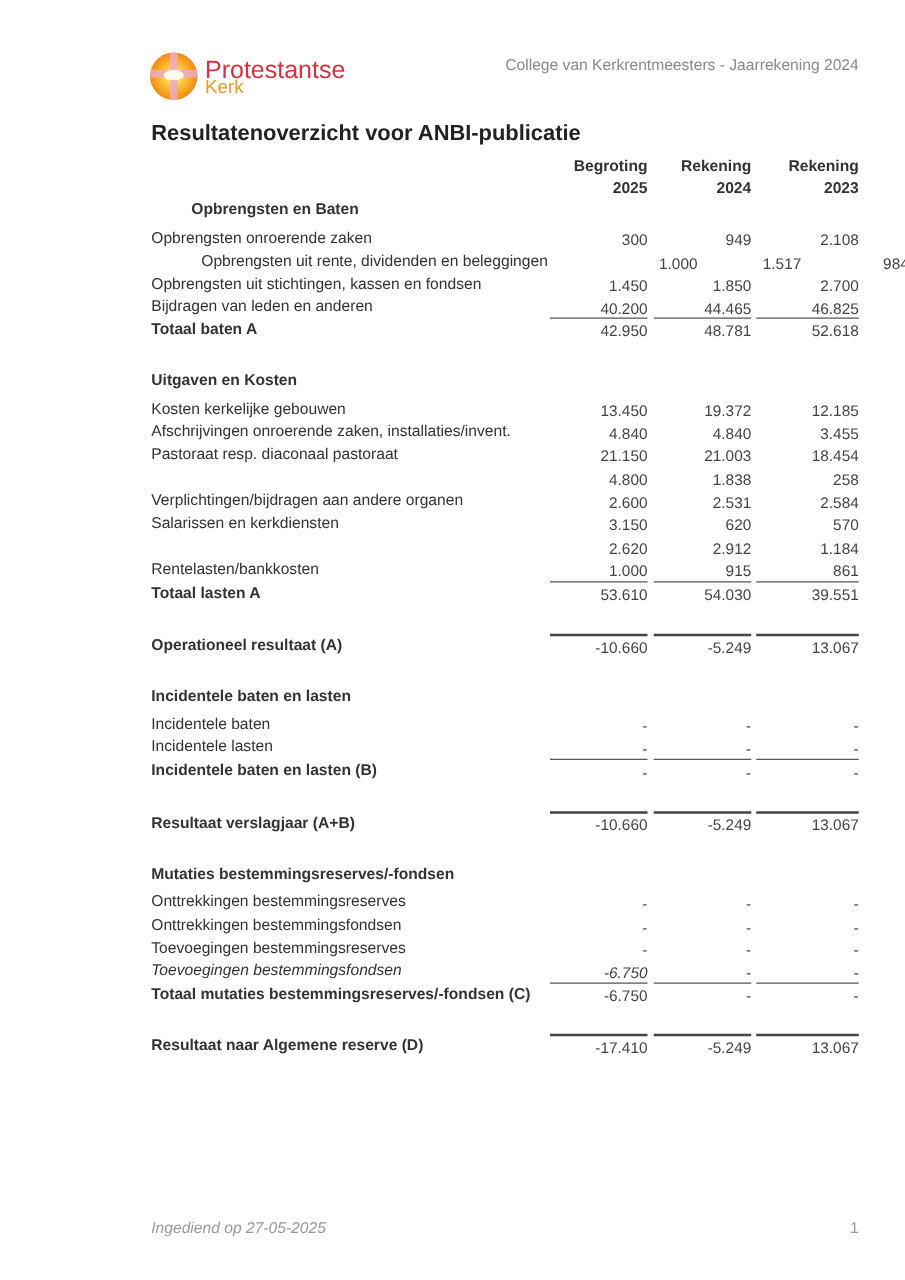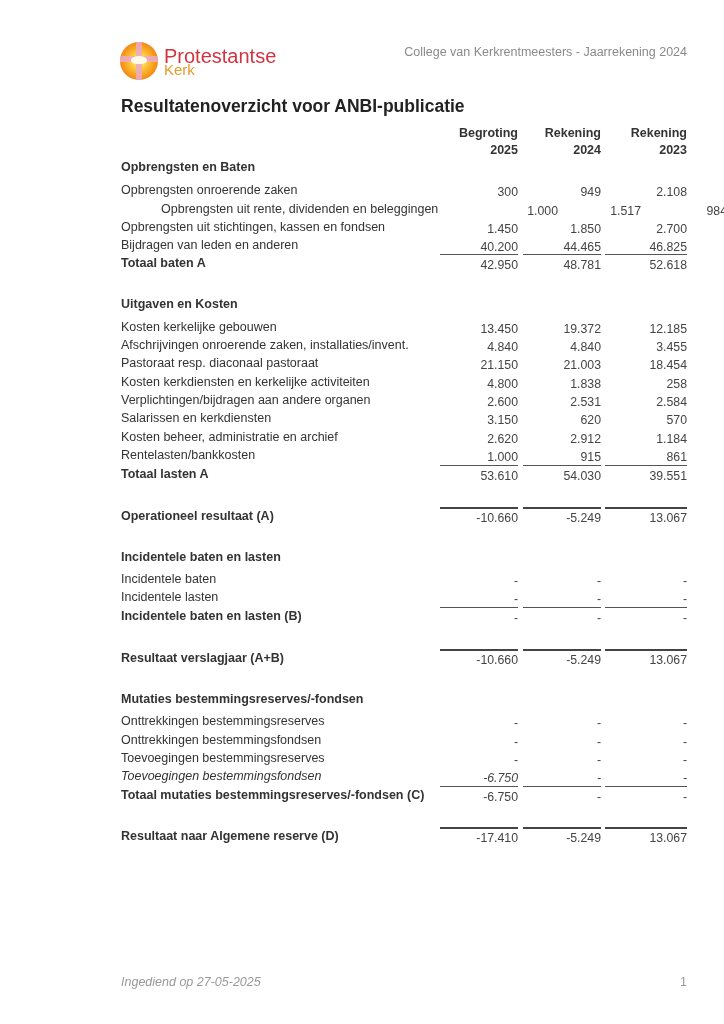--- a/index.html
+++ b/index.html
@@ -58,21 +58,21 @@
 <div class="colhead" style="left:523px;width:78px;">
   <div>Rekening</div>
   <div>2024</div>
 </div>
 <div class="colhead" style="left:605px;width:82px;">
   <div>Rekening</div>
   <div>2023</div>
 </div>
 
 <div id="table">
-    <div class="row bold" style="top: 160px;">
+    <div class="row bold" style="top: 160px; margin-left: 32px;">
       <span class="lbl">Opbrengsten en Baten</span>
     </div>
     <div class="row" style="top: 183px;">
       <span class="lbl">Opbrengsten onroerende zaken</span>
       <span class="v c1">300</span>
       <span class="v c2">949</span>
       <span class="v c3">2.108</span>
     </div>
     <div class="row" style="top: 202px; margin-left: 40px;">
       <span class="lbl">Opbrengsten uit rente, dividenden en beleggingen</span>
@@ -113,39 +113,37 @@
       <span class="v c2">4.840</span>
       <span class="v c3">3.455</span>
     </div>
     <div class="row" style="top: 356px;">
       <span class="lbl">Pastoraat resp. diaconaal pastoraat</span>
       <span class="v c1">21.150</span>
       <span class="v c2">21.003</span>
       <span class="v c3">18.454</span>
     </div>
     <div class="row" style="top: 375px;">
-      <span class="lbl">Kosten kerkdiensten en kerkelijke activiteiten</span>
       <span class="v c1">4.800</span>
       <span class="v c2">1.838</span>
       <span class="v c3">258</span>
     </div>
     <div class="row" style="top: 393px;">
       <span class="lbl">Verplichtingen/bijdragen aan andere organen</span>
       <span class="v c1">2.600</span>
       <span class="v c2">2.531</span>
       <span class="v c3">2.584</span>
     </div>
     <div class="row" style="top: 411px;">
       <span class="lbl">Salarissen en kerkdiensten</span>
       <span class="v c1">3.150</span>
       <span class="v c2">620</span>
       <span class="v c3">570</span>
     </div>
     <div class="row" style="top: 430px;">
-      <span class="lbl">Kosten beheer, administratie en archief</span>
       <span class="v c1">2.620</span>
       <span class="v c2">2.912</span>
       <span class="v c3">1.184</span>
     </div>
     <div class="row" style="top: 448px;">
       <span class="lbl">Rentelasten/bankkosten</span>
       <span class="v c1">1.000</span>
       <span class="v c2">915</span>
       <span class="v c3">861</span>
     </div>

